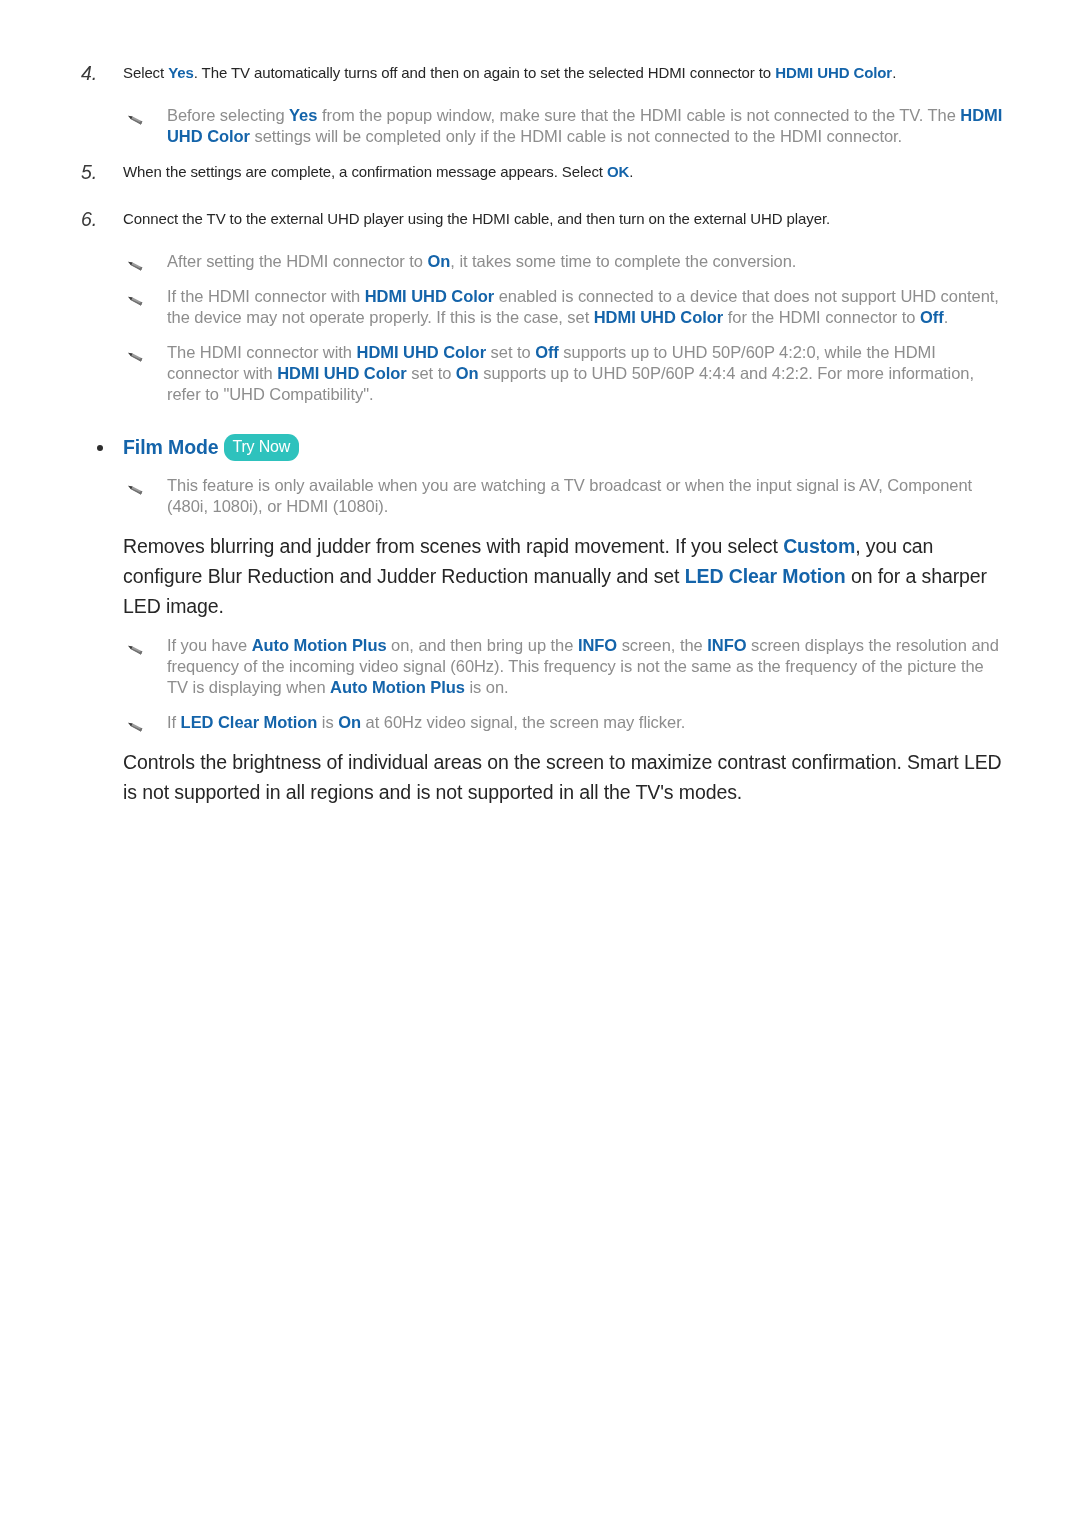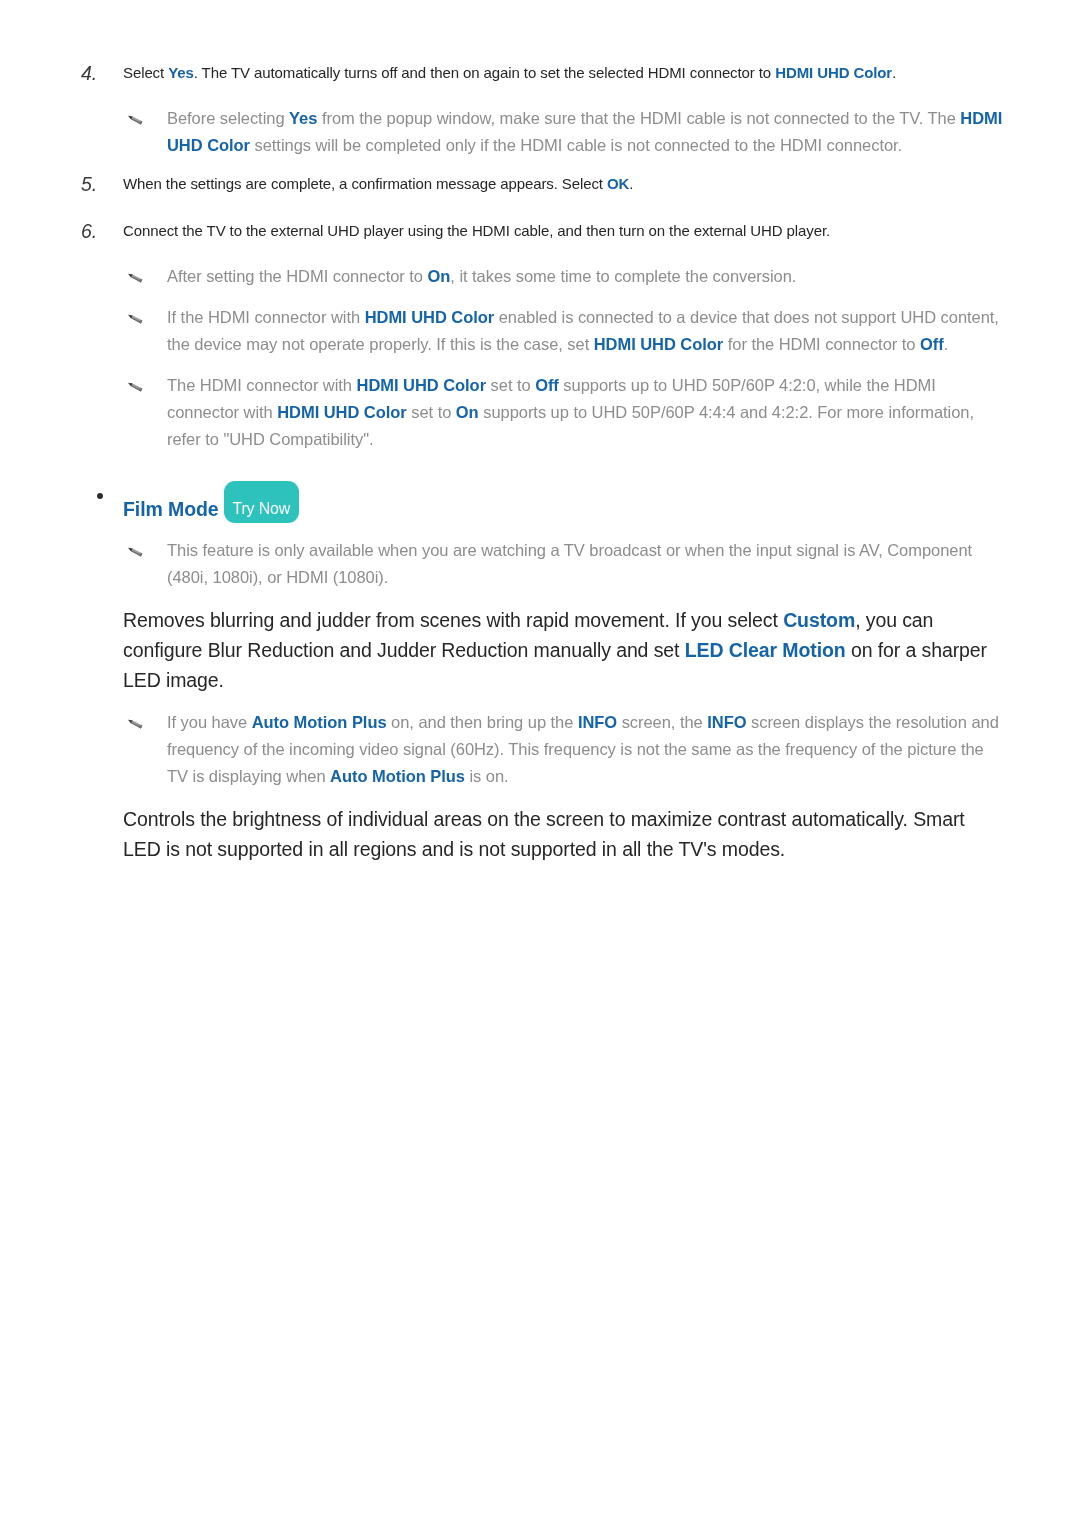--- a/index.html
+++ b/index.html
@@ -56,21 +56,21 @@
   .note-icon {
     position: absolute;
     left: 48px;
     top: 3px;
     width: 22px;
     height: 22px;
   }
   .note-icon svg { display: block; }
   .note-text {
     font-size: 16.5px;
-    line-height: 27px;
+    line-height: 21px;
     color: #8d8d8d;
     letter-spacing: -0.05px;
   }
 
   
   .bullet {
     position: relative;
     padding-left: 48px;
     margin-top: 28px;
     margin-bottom: 6px;
@@ -113,21 +113,21 @@
   }
 
   
   .trynow {
     display: inline-block;
     background: #2ec2bd;
     color: #ffffff;
     font-size: 16px;
     font-weight: normal;
     line-height: 1;
-    padding: 20px 9px 6px 9px;
+    padding: 5px 9px 6px 9px;
     border-radius: 11px;
     vertical-align: 2px;
     margin-left: 5px;
     letter-spacing: -0.2px;
   }
 </style>
 </head>
 <body>
 
 <div class="page">
@@ -220,15 +220,28 @@
             <g transform="rotate(118 12 12)">
               <path d="M10.2 2.6h3.6v12.1l-1.8 4.6-1.8-4.6z" fill="#9b9b9b"></path>
               <path d="M12 2.6h1.8v12.1l-0.9 2.3z" fill="#6f6f6f"></path>
               <path d="M10.2 14.7h3.6l-1.8 4.6z" fill="#3c3c3c"></path>
               <rect x="10.2" y="2.6" width="3.6" height="1.9" fill="#707070"></rect>
             </g>
           </svg>
         </span>
         <div class="note-text"><span>If you have </span><span class="lk">Auto Motion Plus</span><span> on, and then bring up the </span><span class="lk">INFO</span><span> screen, the </span><span class="lk">INFO</span><span> screen displays the resolution and frequency of the incoming video signal (60Hz). This frequency is not the same as the frequency of the picture the TV is displaying when </span><span class="lk">Auto Motion Plus</span><span> is on.</span></div>
       </div>
-      <div class="para"><span>Controls the brightness of individual areas on the screen to maximize contrast automatically. Smart LED is not supported in all regions and is not supported in all the TV's modes.</span></div>
+      <div class="note">
+        <span class="note-icon">
+          <svg viewBox="0 0 24 24" width="22" height="22" aria-hidden="true">
+            <g transform="rotate(118 12 12)">
+              <path d="M10.2 2.6h3.6v12.1l-1.8 4.6-1.8-4.6z" fill="#9b9b9b"></path>
+              <path d="M12 2.6h1.8v12.1l-0.9 2.3z" fill="#6f6f6f"></path>
+              <path d="M10.2 14.7h3.6l-1.8 4.6z" fill="#3c3c3c"></path>
+              <rect x="10.2" y="2.6" width="3.6" height="1.9" fill="#707070"></rect>
+            </g>
+          </svg>
+        </span>
+        <div class="note-text"><span>If </span><span class="lk">LED Clear Motion</span><span> is </span><span class="lk">On</span><span> at 60Hz video signal, the screen may flicker.</span></div>
+      </div>
+      <div class="para"><span>Controls the brightness of individual areas on the screen to maximize contrast confirmation. Smart LED is not supported in all regions and is not supported in all the TV's modes.</span></div>
     </div>
 </div>
 
 </body></html>

